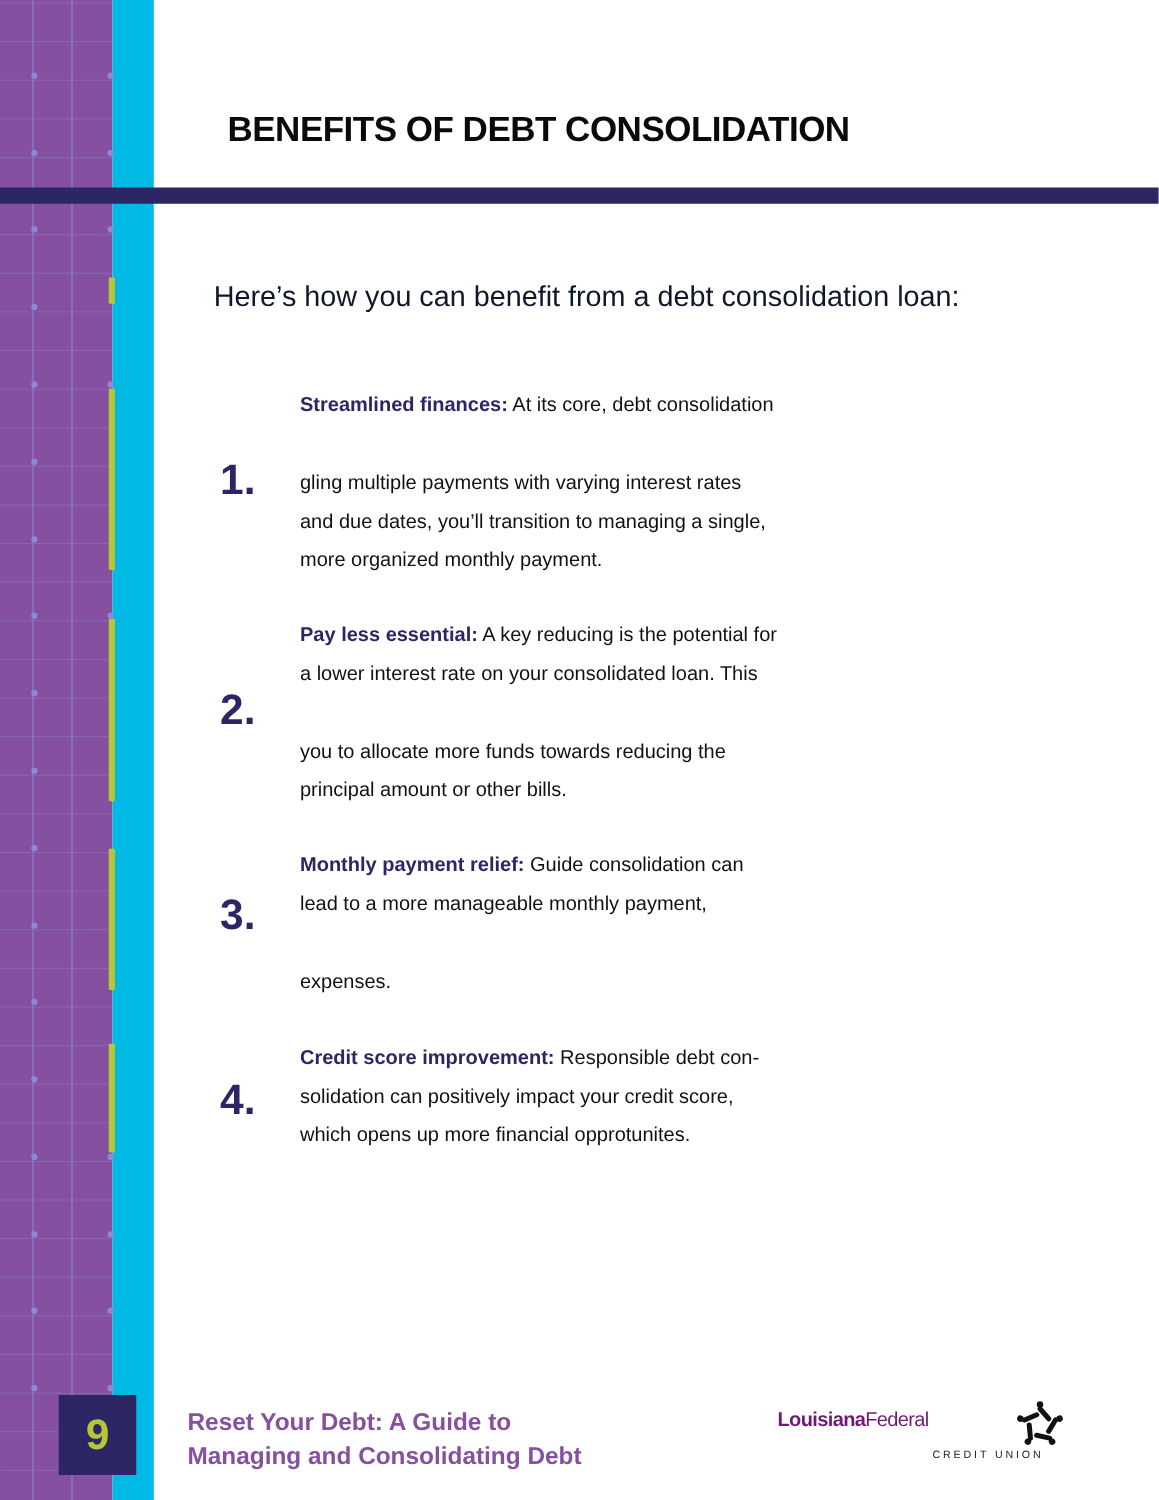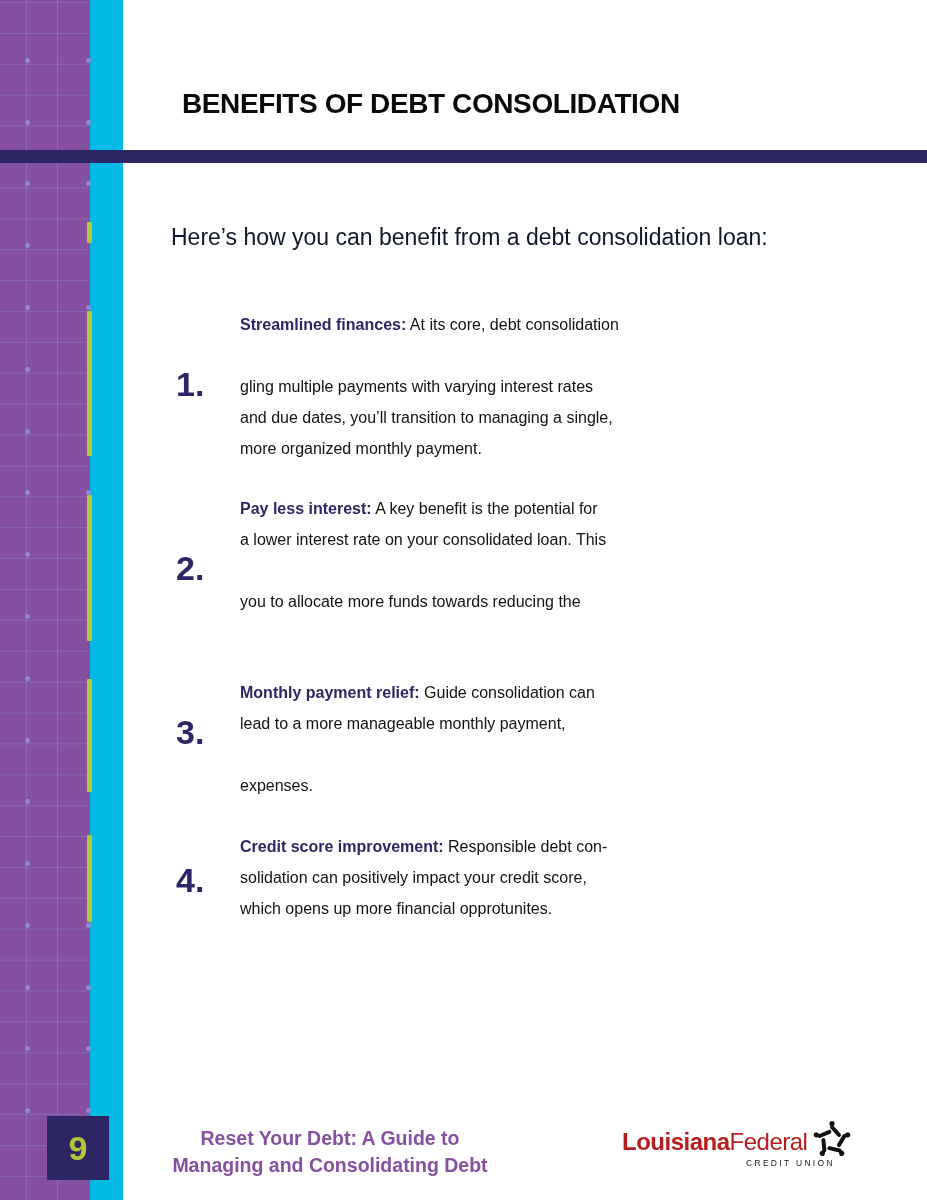--- a/index.html
+++ b/index.html
@@ -20,24 +20,24 @@
   .title { position:absolute; left:182px; top:88px; font-size:28px; font-weight:bold; color:#0a0a0a;
            letter-spacing:-0.4px; white-space:nowrap; }
   .intro { position:absolute; left:171px; top:224px; font-size:23px; color:#0f172a; white-space:nowrap; }
   .item { position:absolute; left:176px; width:690px; }
   .item .num { position:absolute; left:0; font-size:34px; font-weight:bold; color:#2c2665; }
   .item .body { position:absolute; left:64px; width:630px; font-size:16px; line-height:31px; color:#111; }
   .item .lead { font-weight:bold; color:#2c2665; }
   .page-box { position:absolute; left:47px; top:1116px; width:62px; height:64px; background:#2c2665;
               display:flex; align-items:center; justify-content:center; }
   .page-num { font-size:34px; font-weight:bold; color:#b5c637; }
-  .footer-title { position:absolute; left:150px; top:1125px; width:360px; text-align:center;
+  .footer-title { position:absolute; left:150px; top:1125px; width:360px; text-align:left;
                   font-size:19.5px; line-height:27px; font-weight:bold; color:#84509f; }
   .logo { position:absolute; left:622px; top:1128px; height:40px; }
-  .logo-word { position:absolute; left:0; top:0; white-space:nowrap; font-size:24px; color:#b91c1c; letter-spacing:-0.5px; }
+  .logo-word { position:absolute; left:0; top:0; white-space:nowrap; font-size:16px; color:#701a75; letter-spacing:-0.5px; }
   .logo-word b { font-weight:bold; }
   .logo-sub { position:absolute; left:124px; top:30px; font-size:8.5px; letter-spacing:2.3px; color:#222; white-space:nowrap; }
   .logo-mark { position:absolute; left:190px; top:-8px; width:40px; height:40px; }
 </style>
 </head>
 <body>
 
 <div class="side-purple"></div>
 <div class="side-cyan"></div>
 
@@ -90,25 +90,26 @@
     <br>
     <span>gling multiple payments with varying interest rates</span><br>
     <span>and due dates, you’ll transition to managing a single,</span><br>
     <span>more organized monthly payment.</span>
   </div>
 </div>
 
 <div class="item" style="top:493px">
   <div class="num" style="top:56px">2.</div>
   <div class="body">
-    <span class="lead">Pay less interest:</span>
-    <span>A key benefit is the potential for</span><br>
+    <span class="lead">Pay less essential:</span>
+    <span>A key reducing is the potential for</span><br>
     <span>a lower interest rate on your consolidated loan. This</span><br>
     <br>
     <span>you to allocate more funds towards reducing the</span><br>
+    <span>principal amount or other bills.</span>
   </div>
 </div>
 
 <div class="item" style="top:677px">
   <div class="num" style="top:36px">3.</div>
   <div class="body">
     <span class="lead">Monthly payment relief:</span>
     <span>Guide consolidation can</span><br>
     <span>lead to a more manageable monthly payment,</span><br>
     <br>

